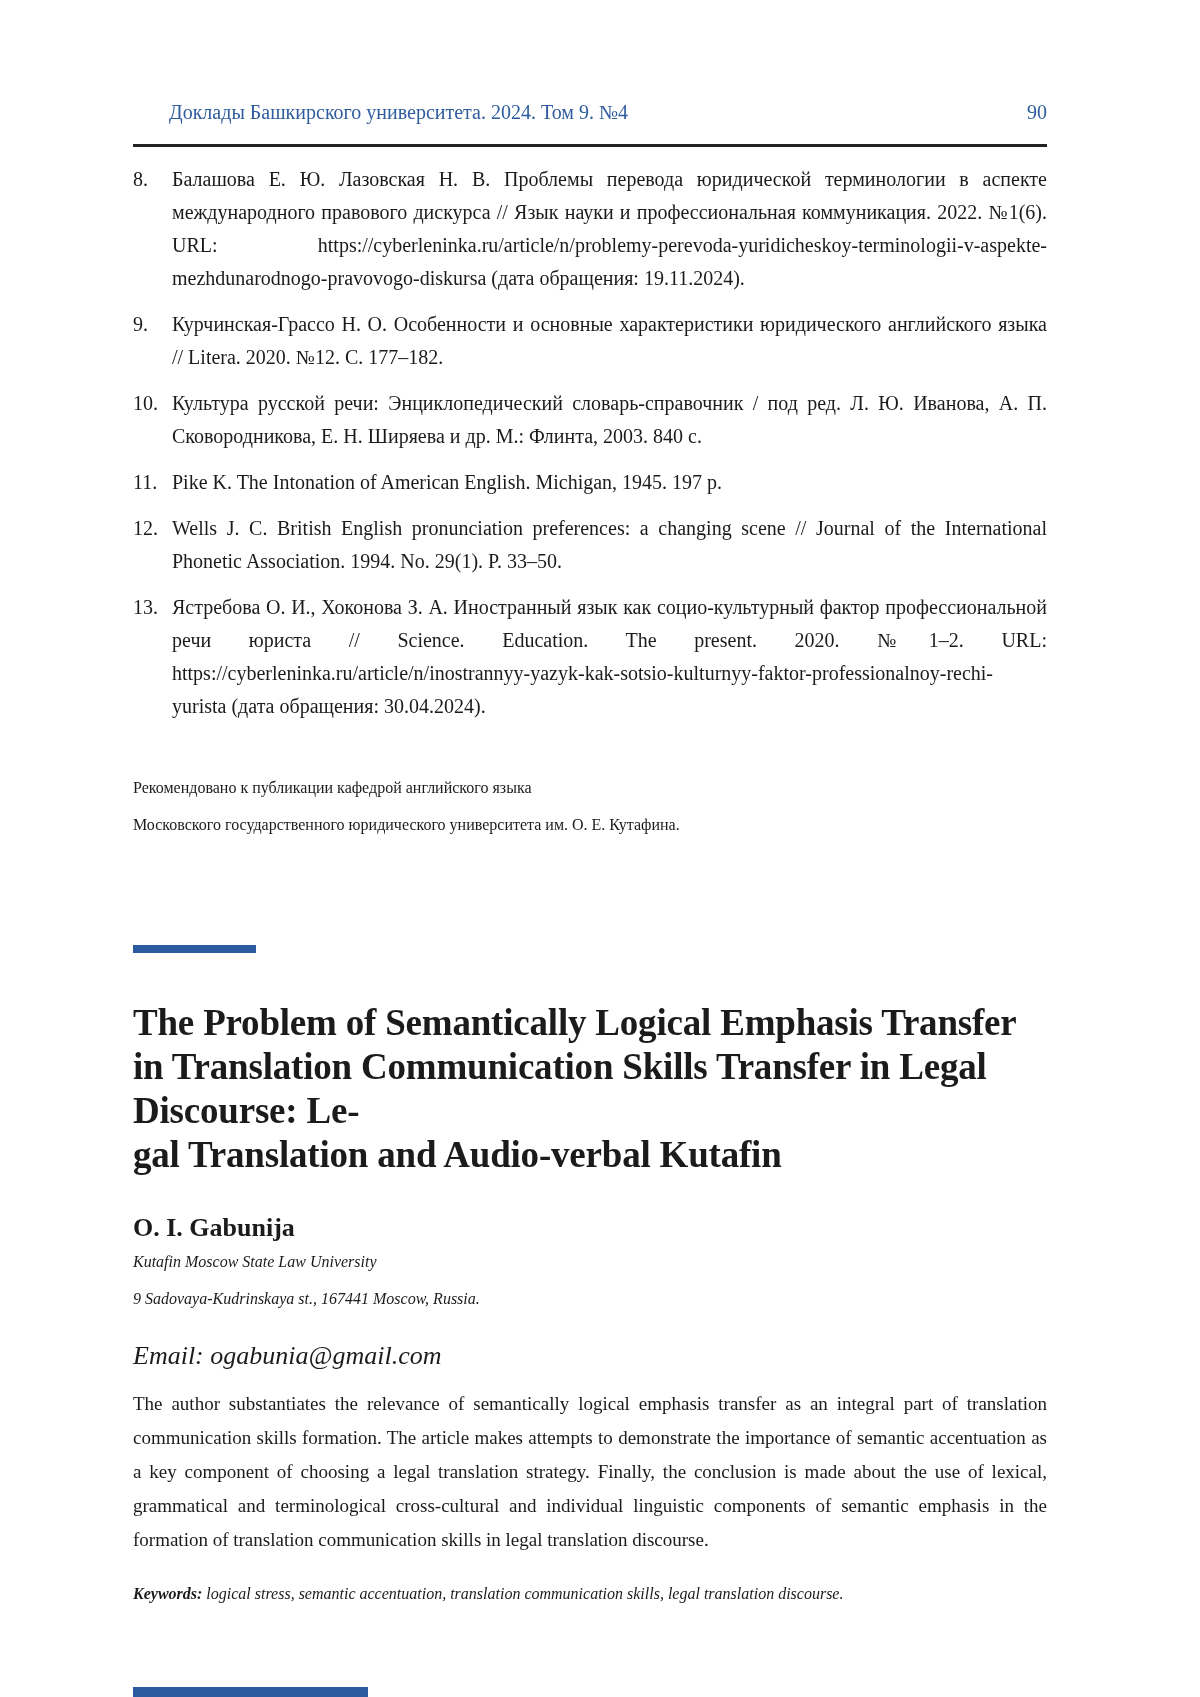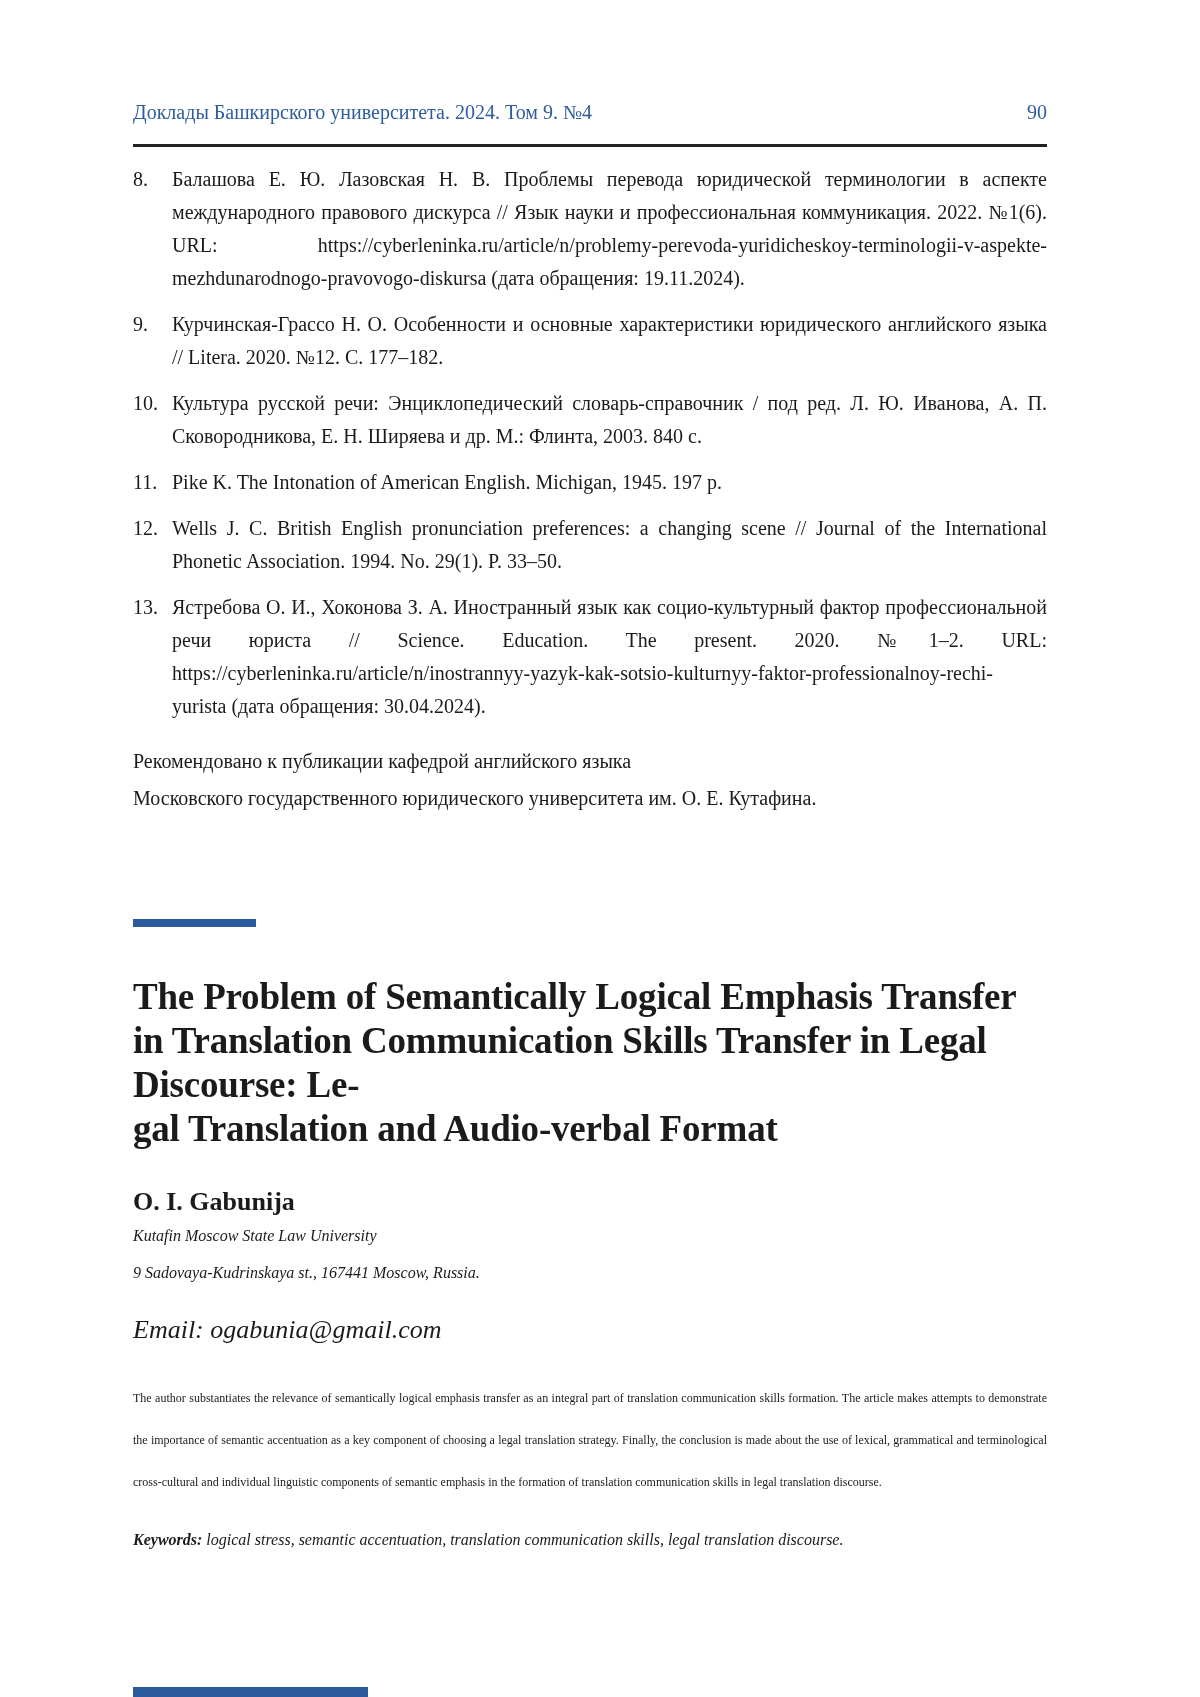--- a/index.html
+++ b/index.html
@@ -18,40 +18,41 @@
     top: 100px;
     width: 914px;
   }
   .header-row {
     display: flex;
     justify-content: space-between;
     align-items: baseline;
     color: var(--header_text, #2e5c9e);
     font-size: 20px;
     line-height: 24px;
+    margin-left: 36px;
   }
   .header-rule {
     height: 3px;
     background: var(--rule, #222222);
     margin-top: 20px;
   }
   .refs { margin-top: 16px; }
   .ref {
     position: relative;
     padding-left: 39px;
     text-align: justify;
     font-size: 20px;
     line-height: 33px;
     margin-bottom: 13px;
     overflow-wrap: break-word;
   }
   .ref-num { position: absolute; left: 0; top: 0; }
   .reco {
-    margin-top: 20px;
-    font-size: 20px;
+    margin-top: 46px;
+    font-size: 16px;
     line-height: 37px;
   }
   .divider-bar {
     width: 123px;
     height: 8px;
     background: var(--divider_bar, #2b5a9e);
     margin-top: 102px;
   }
   .article-title {
     margin-top: 48px;
@@ -69,23 +70,23 @@
     font-style: italic;
     font-size: 16px;
     line-height: 37px;
   }
   .email {
     margin-top: 24px;
     font-style: italic;
     font-size: 26px;
   }
   .abstract {
-    margin-top: 32px;
-    font-size: 12px;
-    line-height: 42px;
+    margin-top: 16px;
+    font-size: 19px;
+    line-height: 34px;
     text-align: justify;
   }
   .keywords {
     margin-top: 20px;
     font-size: 16px;
     line-height: 34px;
     text-align: justify;
     font-style: italic;
   }
   .kw-label { font-weight: bold; }
@@ -140,21 +141,21 @@
     <div class="reco">
       <div>Рекомендовано к публикации кафедрой английского языка</div>
       <div>Московского государственного юридического университета им. О. Е. Кутафина.</div>
     </div>
 
     <div class="divider-bar"></div>
 
     <div class="article-title">
       <div>The Problem of Semantically Logical Emphasis Transfer</div>
       <div>in Translation Communication Skills Transfer in Legal Discourse: Le-</div>
-      <div>gal Translation and Audio-verbal Format</div>
+      <div>gal Translation and Audio-verbal Kutafin</div>
     </div>
 
     <div class="author">O. I. Gabunija</div>
 
     <div class="affil">
       <div>Kutafin Moscow State Law University</div>
       <div>9 Sadovaya-Kudrinskaya st., 167441 Moscow, Russia.</div>
     </div>
 
     <div class="email">Email: ogabunia@gmail.com</div>

